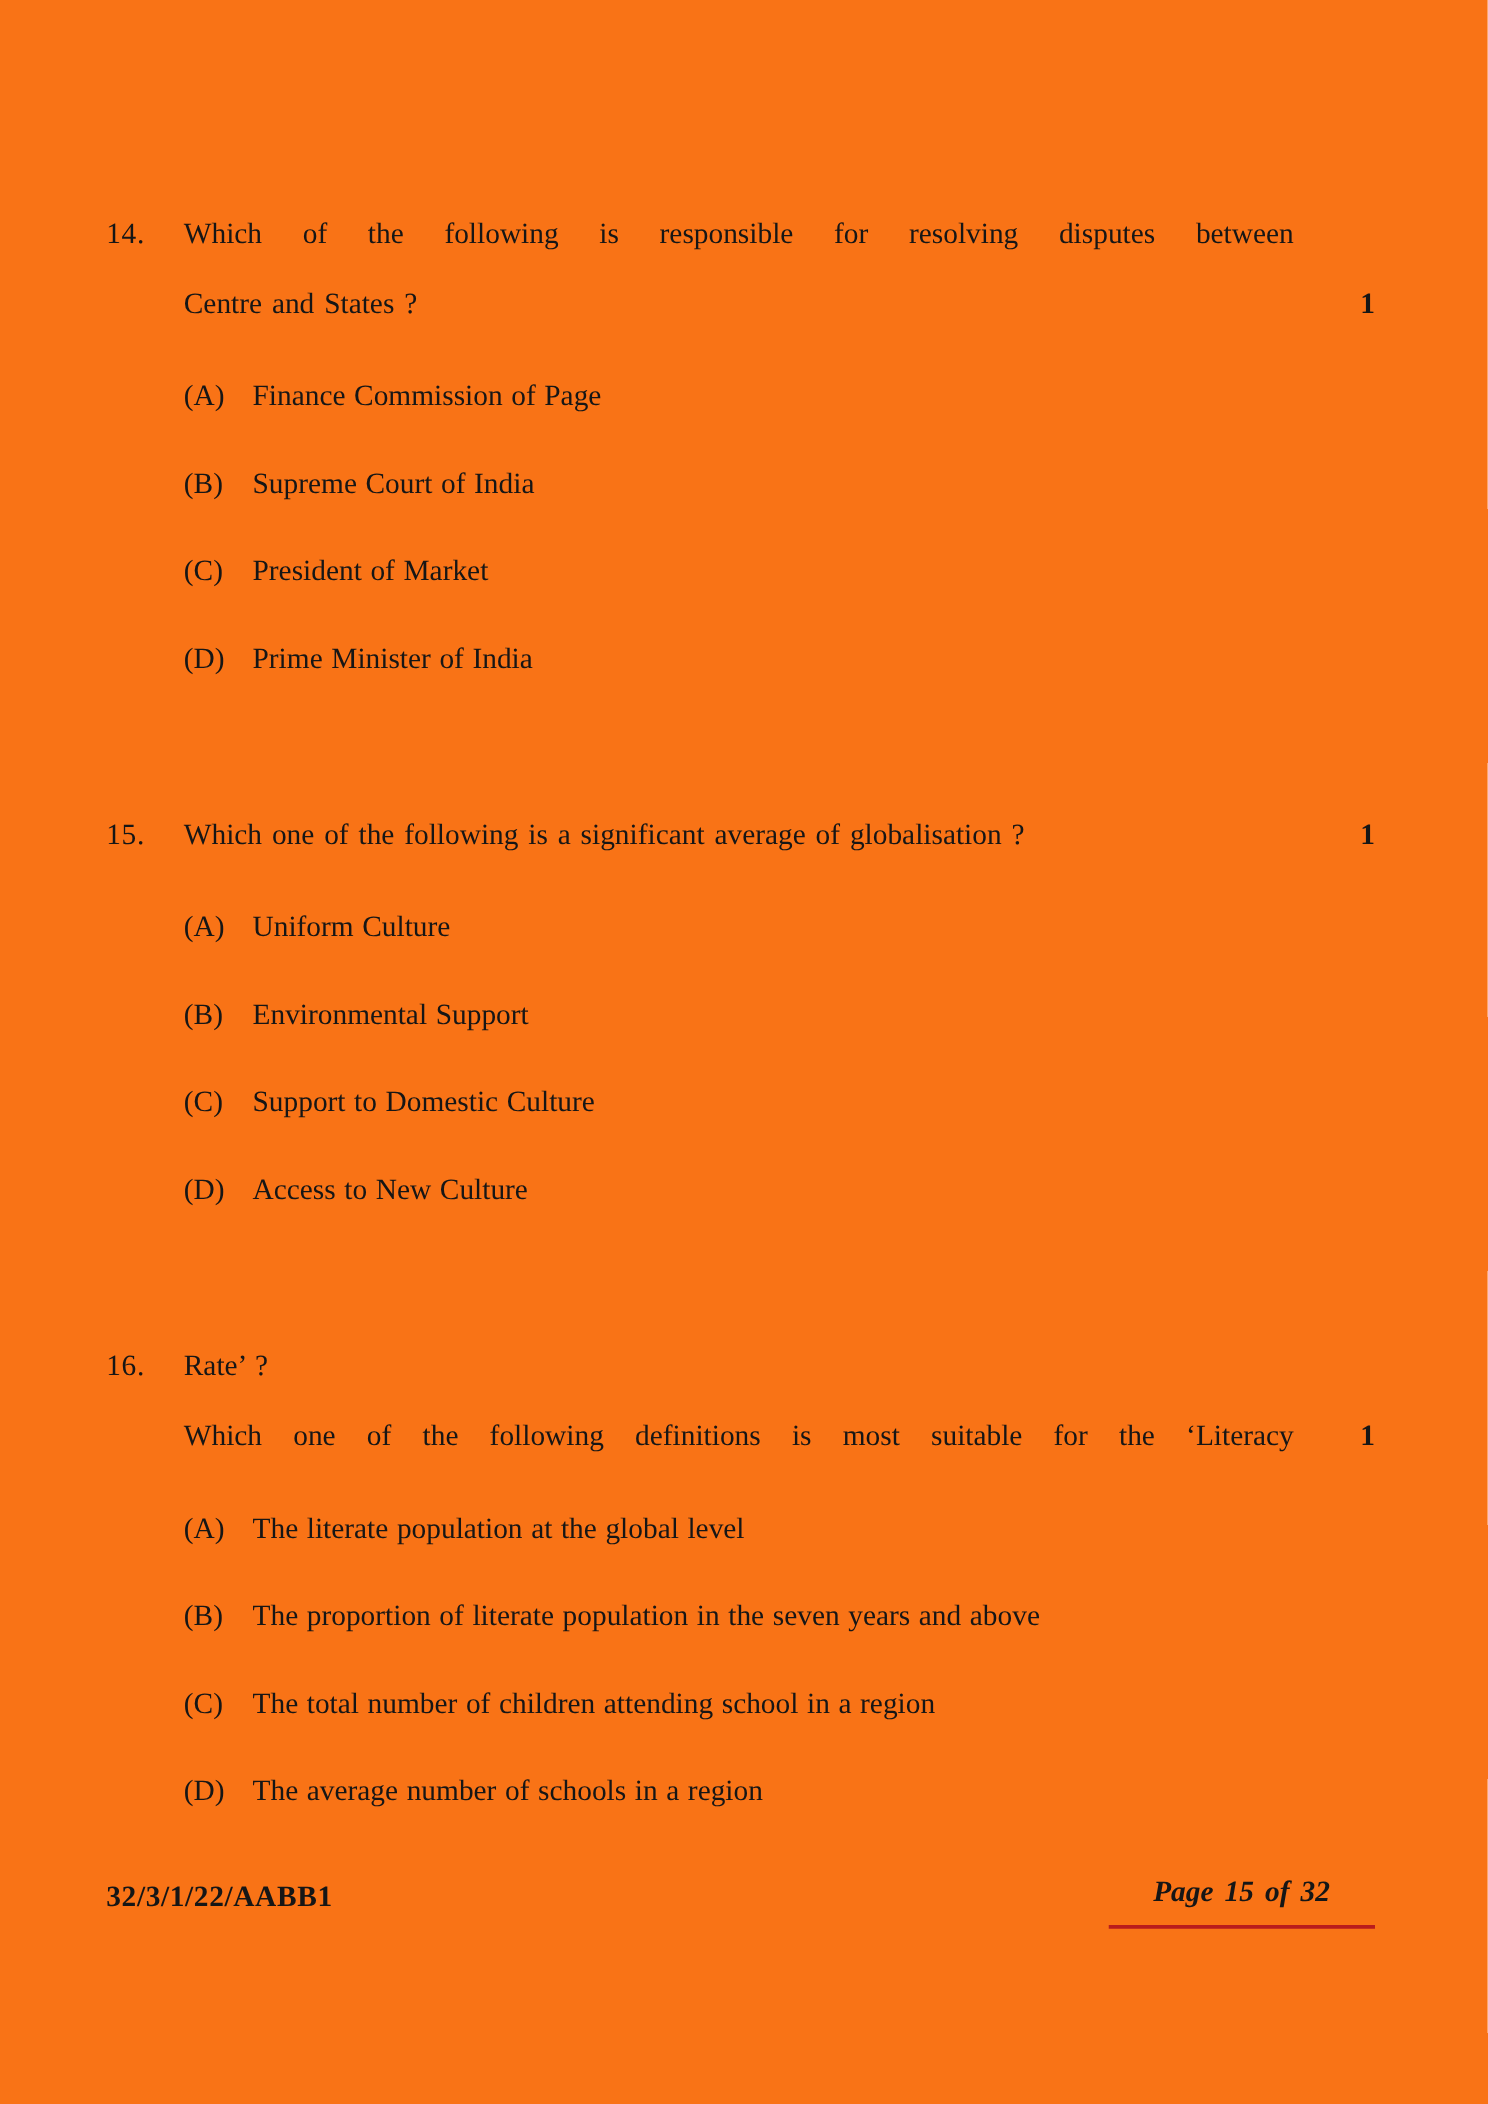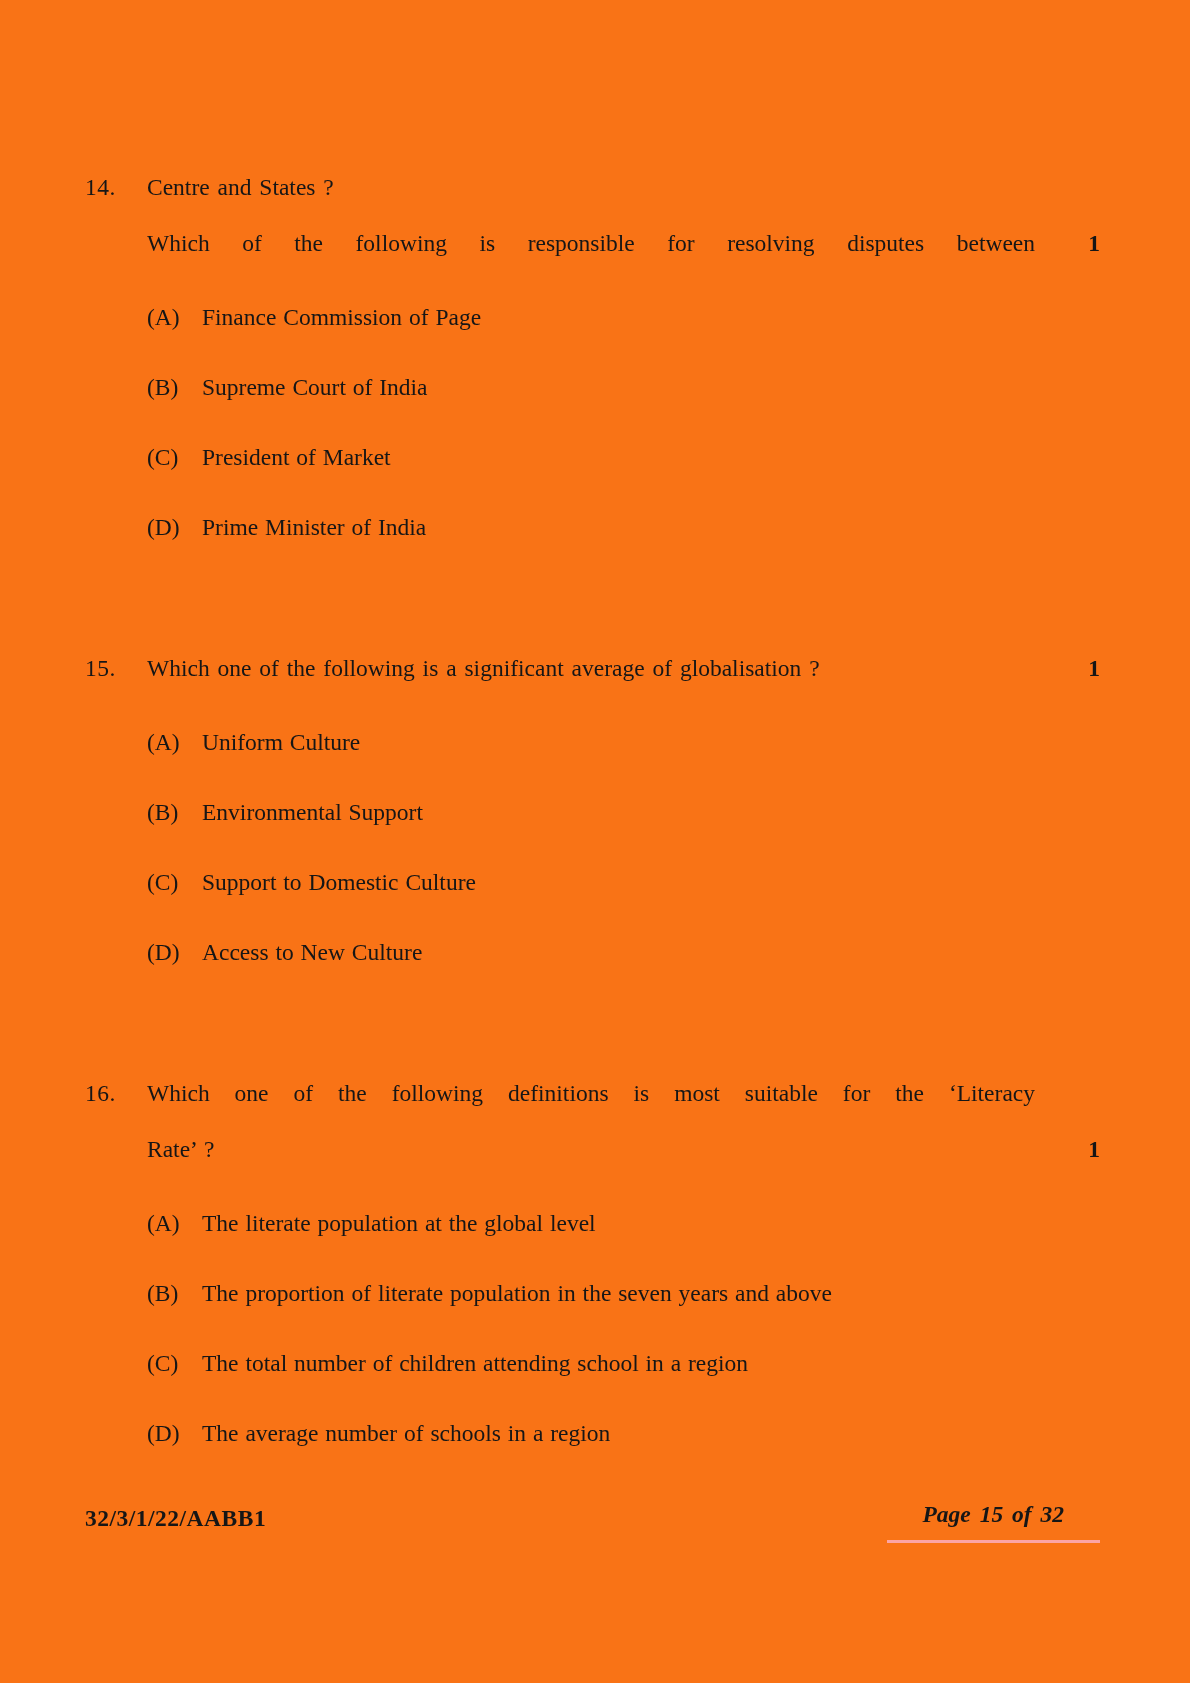--- a/index.html
+++ b/index.html
@@ -115,21 +115,21 @@
   .footer-center {
     flex: 0 0 auto;
     text-align: center;
   }
 
   .footer-page {
     display: inline-block;
     font-weight: bold;
     font-style: italic;
     padding: 0 36px 4px 36px;
-    border-bottom: 3px solid #fca5a5;
+    border-bottom: 3px solid #b91c1c;
     word-spacing: 3px;
   }
 
   .footer-pto {
     flex: 1 1 0;
     text-align: right;
     font-weight: bold;
     font-style: italic;
     letter-spacing: 1px;
   }
@@ -138,22 +138,22 @@
 <body>
 
 <div class="sheet">
 
   <div class="content">
 
     <div class="question">
       <div class="q-header">
         <div class="q-num">14.</div>
         <div class="q-text">
+          <div class="q-line">Which of the following is responsible for resolving disputes between</div>
           <div class="q-line last">Centre and States ?</div>
-          <div class="q-line">Which of the following is responsible for resolving disputes between</div>
         </div>
         <div class="q-mark">1</div>
       </div>
       <div class="options">
         <div class="option">
           <span class="opt-letter">(A)</span>
           <span class="opt-text">Finance Commission of Page</span>
         </div>
         <div class="option">
           <span class="opt-letter">(B)</span>
@@ -195,22 +195,22 @@
           <span class="opt-letter">(D)</span>
           <span class="opt-text">Access to New Culture</span>
         </div>
       </div>
     </div>
 
     <div class="question">
       <div class="q-header">
         <div class="q-num">16.</div>
         <div class="q-text">
+          <div class="q-line last">Rate’ ?</div>
           <div class="q-line">Which one of the following definitions is most suitable for the ‘Literacy</div>
-          <div class="q-line last">Rate’ ?</div>
         </div>
         <div class="q-mark">1</div>
       </div>
       <div class="options">
         <div class="option">
           <span class="opt-letter">(A)</span>
           <span class="opt-text">The literate population at the global level</span>
         </div>
         <div class="option">
           <span class="opt-letter">(B)</span>

